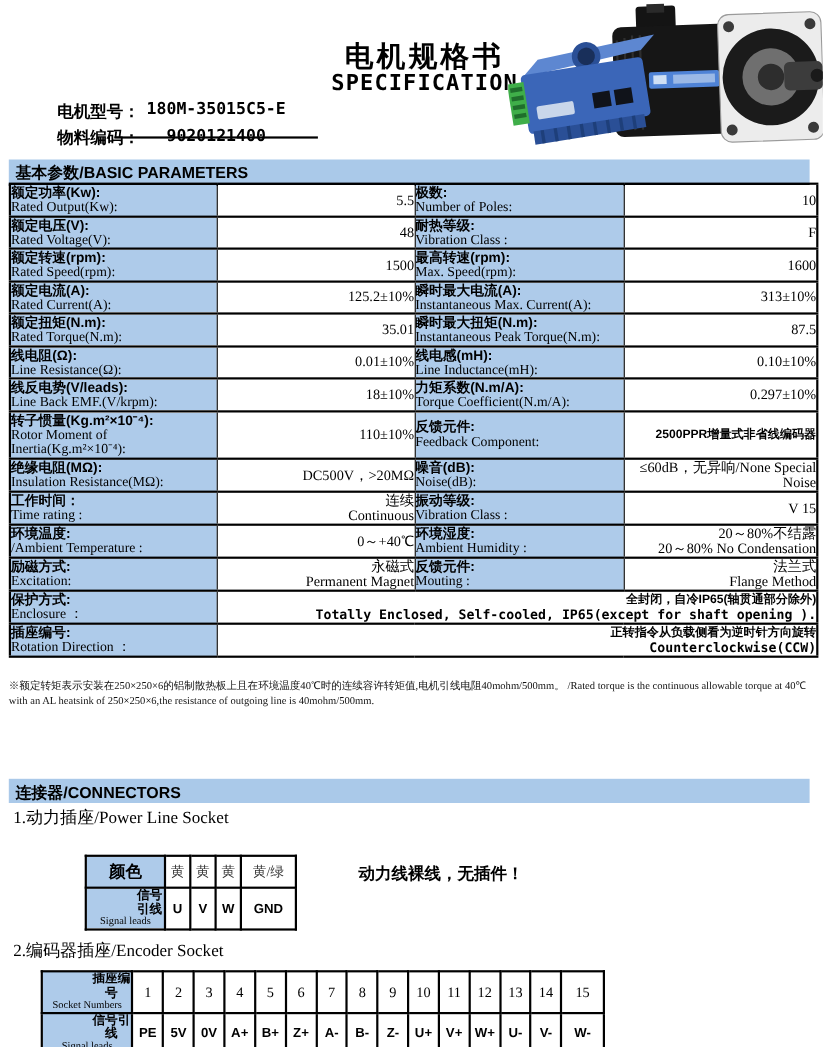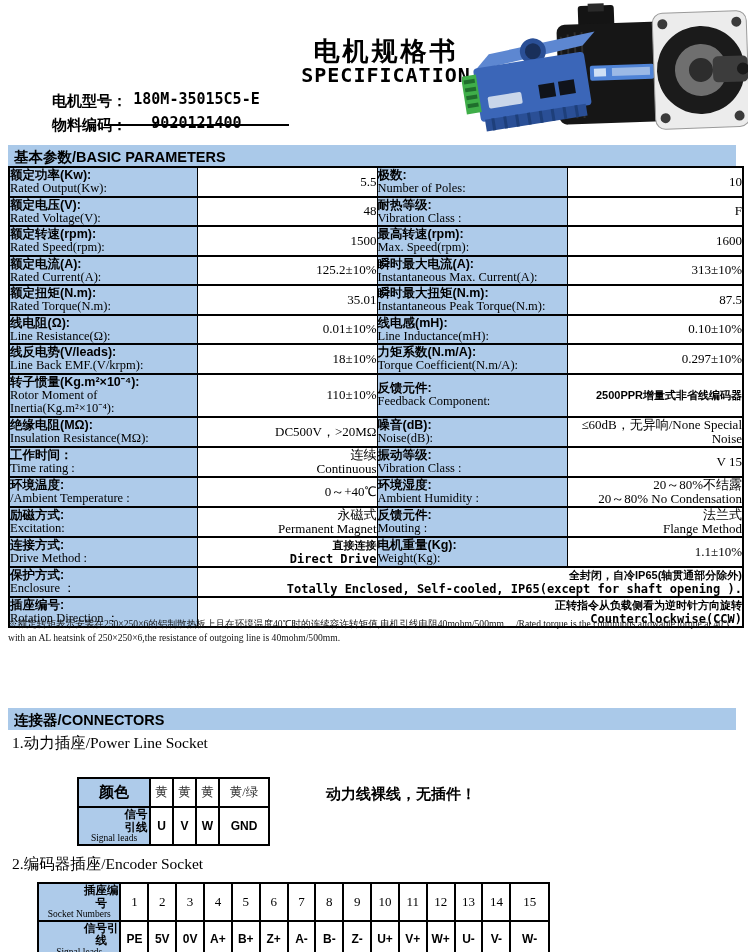--- a/index.html
+++ b/index.html
@@ -340,37 +340,20 @@
             <div class="f-cjk">永磁式</div>
             <div class="f-serif">Permanent Magnet</div>
           </td>
           <td class="lbl">
             <div class="lbl-cn">反馈元件:</div>
             <div class="lbl-en">Mouting :</div>
           </td>
           <td class="val">
             <div class="f-cjk">法兰式</div>
             <div class="f-serif">Flange Method</div>
-          </td>
-        </tr>
-        <tr>
-          <td class="lbl">
-            <div class="lbl-cn">连接方式:</div>
-            <div class="lbl-en">Drive Method :</div>
-          </td>
-          <td class="val">
-            <div class="f-cjkb">直接连接</div>
-            <div class="f-mono">Direct Drive</div>
-          </td>
-          <td class="lbl">
-            <div class="lbl-cn">电机重量(Kg):</div>
-            <div class="lbl-en">Weight(Kg):</div>
-          </td>
-          <td class="val">
-            <div class="f-serif">1.1±10%</div>
           </td>
         </tr>
         <tr>
           <td class="lbl">
             <div class="lbl-cn">保护方式:</div>
             <div class="lbl-en">Enclosure ：</div>
           </td>
           <td class="val" colspan="3">
             <div class="f-cjkb">全封闭，自冷IP65(轴贯通部分除外)</div>
             <div class="f-mono">Totally Enclosed, Self-cooled, IP65(except for shaft opening ).</div>

